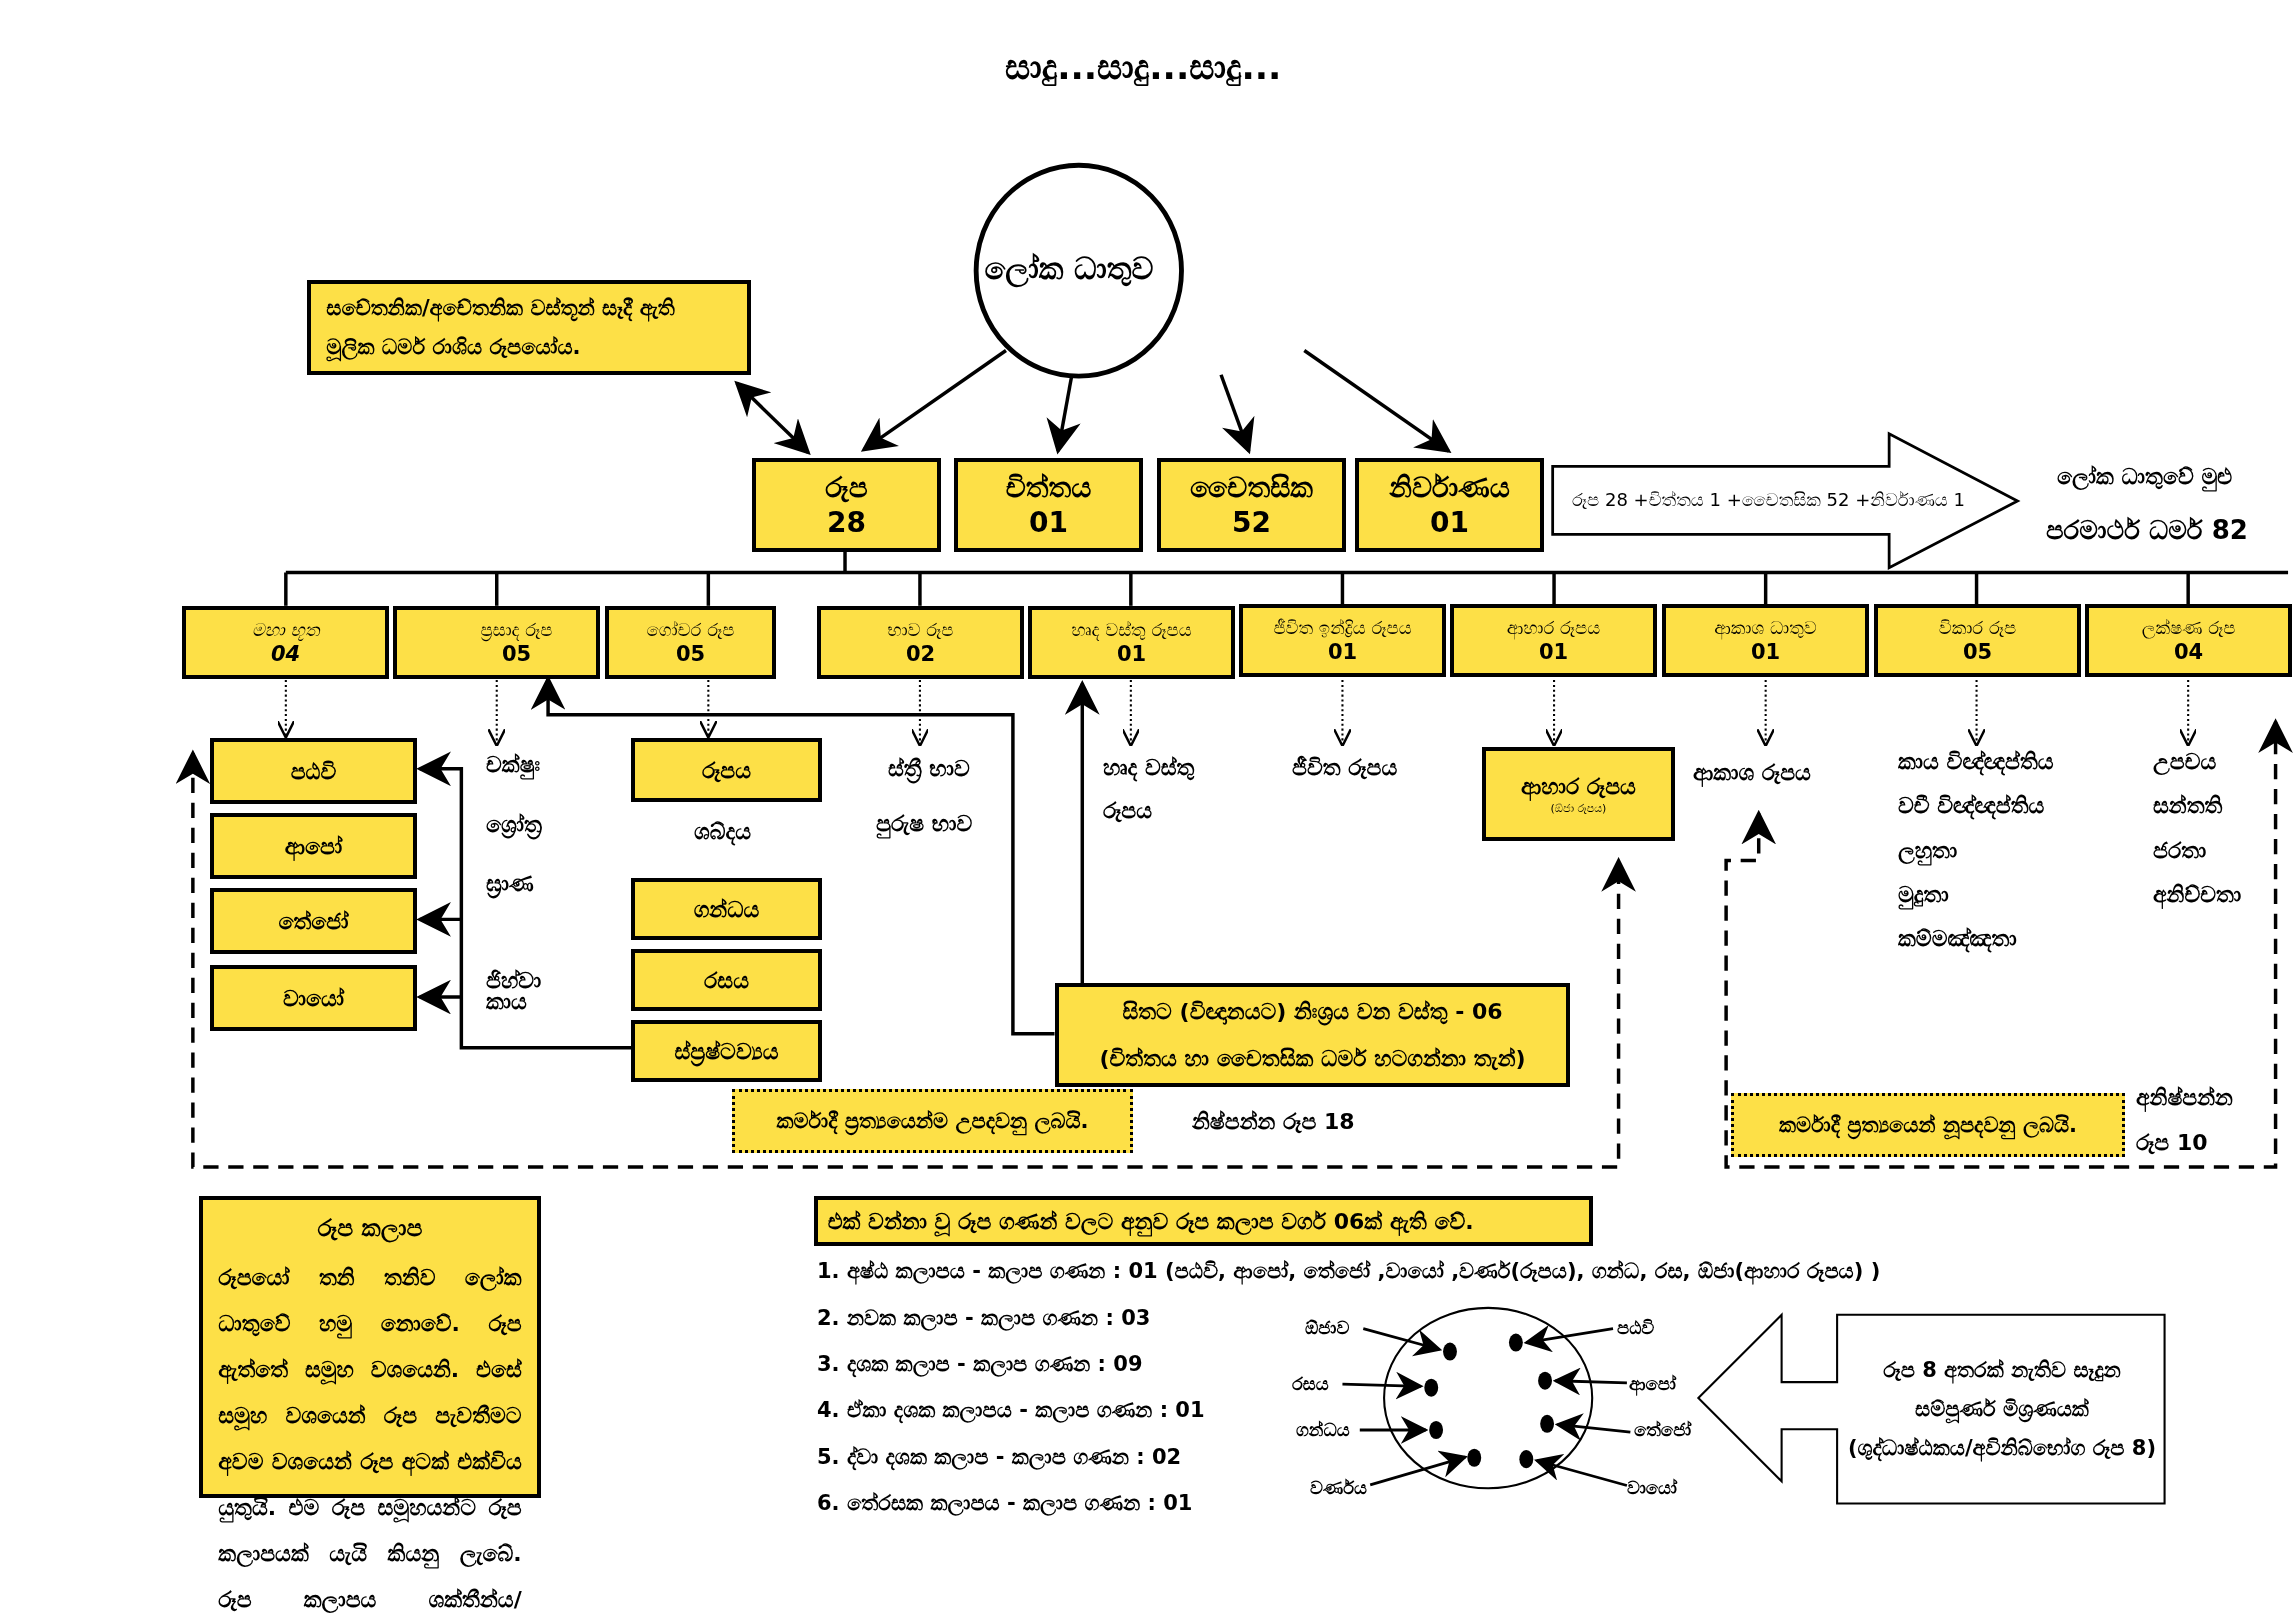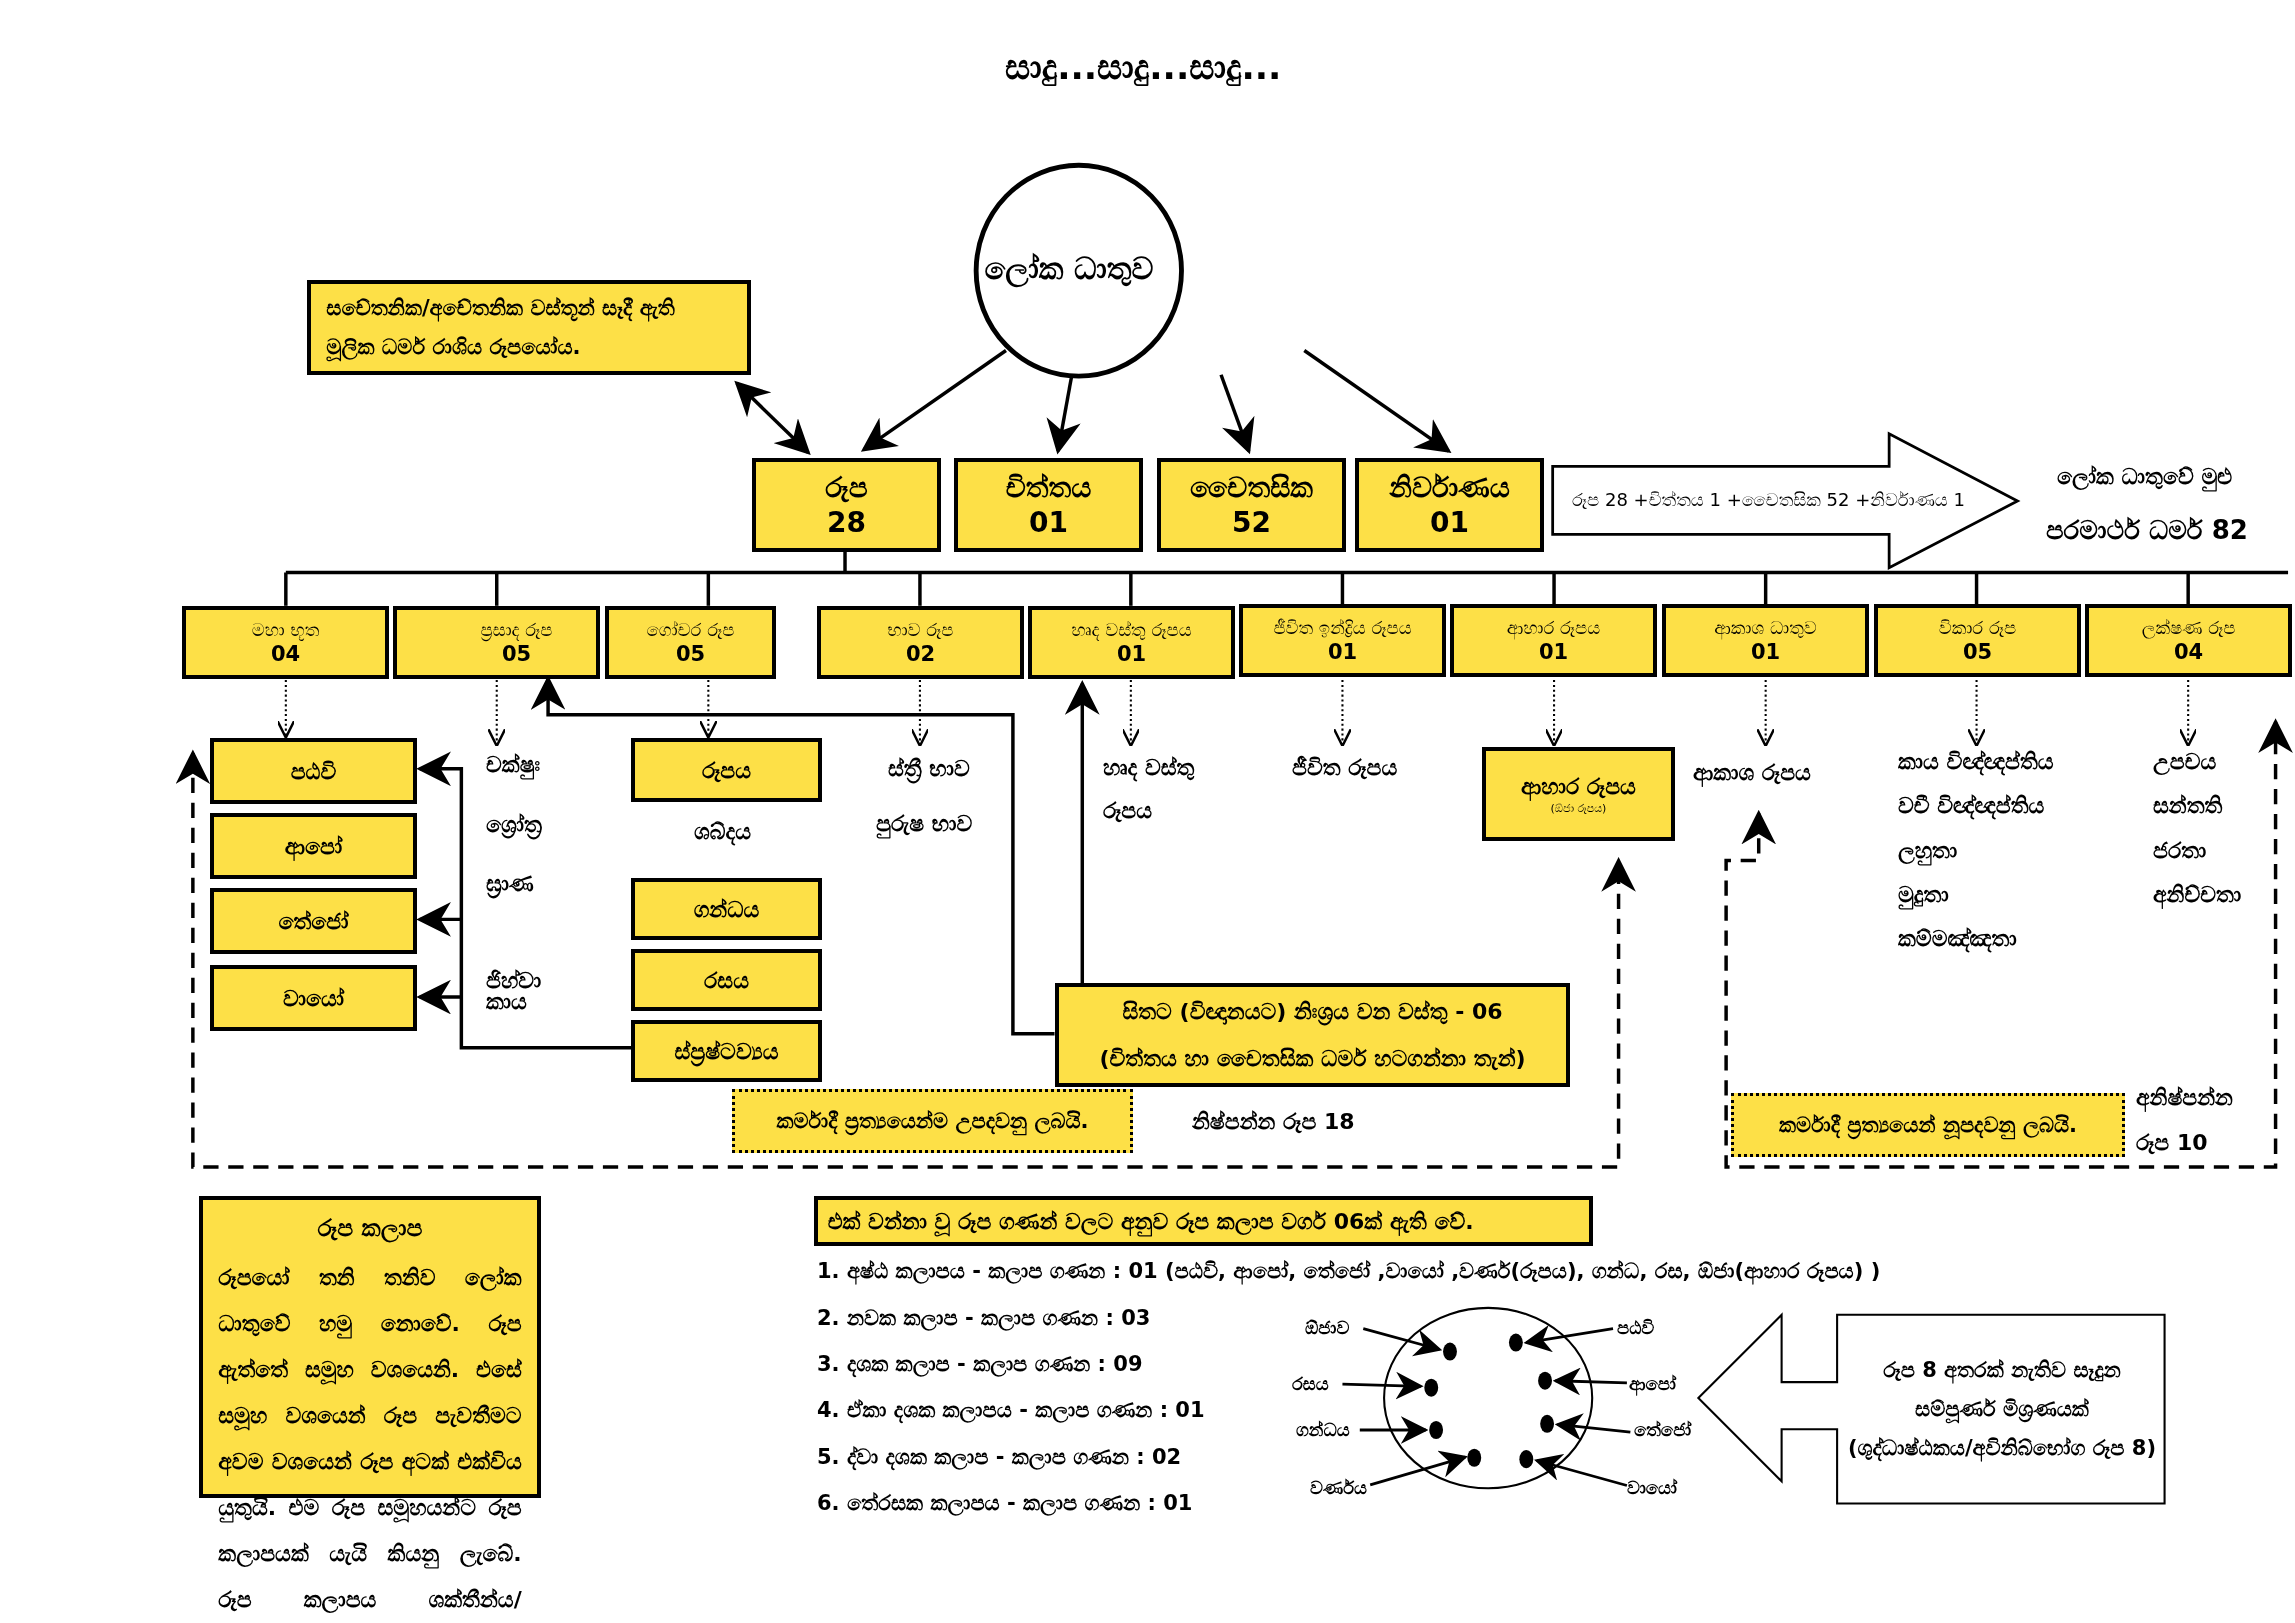--- a/index.html
+++ b/index.html
@@ -132,21 +132,21 @@
 <div class="box" data-name="main-category-nirvana" style="left:1355px; top:458px; width:189px; height:94px;">
   <div class="main-title" data-name="main-category-name">නිර්වාණය</div>
   <div class="main-count" data-name="main-category-count">01</div>
 </div>
 
 <div class="lbl" data-name="sum-formula" style="left:1572px; top:489px; font-size:18px;">රූප 28 +චිත්තය 1 +චෛතසික 52 +නිර්වාණය 1</div>
 <div class="lbl b" data-name="result-line-1" style="left:2057px; top:464px; font-size:22px;">ලෝක ධාතුවේ මුළු</div>
 <div class="lbl b" data-name="result-line-2" style="left:2046px; top:515px; font-size:26px;">පරමාර්ථ ධර්ම 82</div>
 
 <div id="cat-row"></div>
-<div class="box" data-name="rupa-category-maha-bhuta" style="left:182px; top:606px; width:207px; height:73px;">
+<div class="box" data-name="rupa-category-maha-bhuta" style="left:182px; top:606px; width:207px; height:73px;font-style:italic;">
   <div class="cat-title" data-name="rupa-category-name">මහා භූත</div>
   <div class="cat-count" data-name="rupa-category-count">04</div>
 </div>
 <div class="box" data-name="rupa-category-prasada" style="left:393px; top:606px; width:207px; height:73px;padding-left:40px;">
   <div class="cat-title" data-name="rupa-category-name">ප්‍රසාද රූප</div>
   <div class="cat-count" data-name="rupa-category-count">05</div>
 </div>
 <div class="box" data-name="rupa-category-gochara" style="left:605px; top:606px; width:171px; height:73px;">
   <div class="cat-title" data-name="rupa-category-name">ගෝචර රූප</div>
   <div class="cat-count" data-name="rupa-category-count">05</div>

